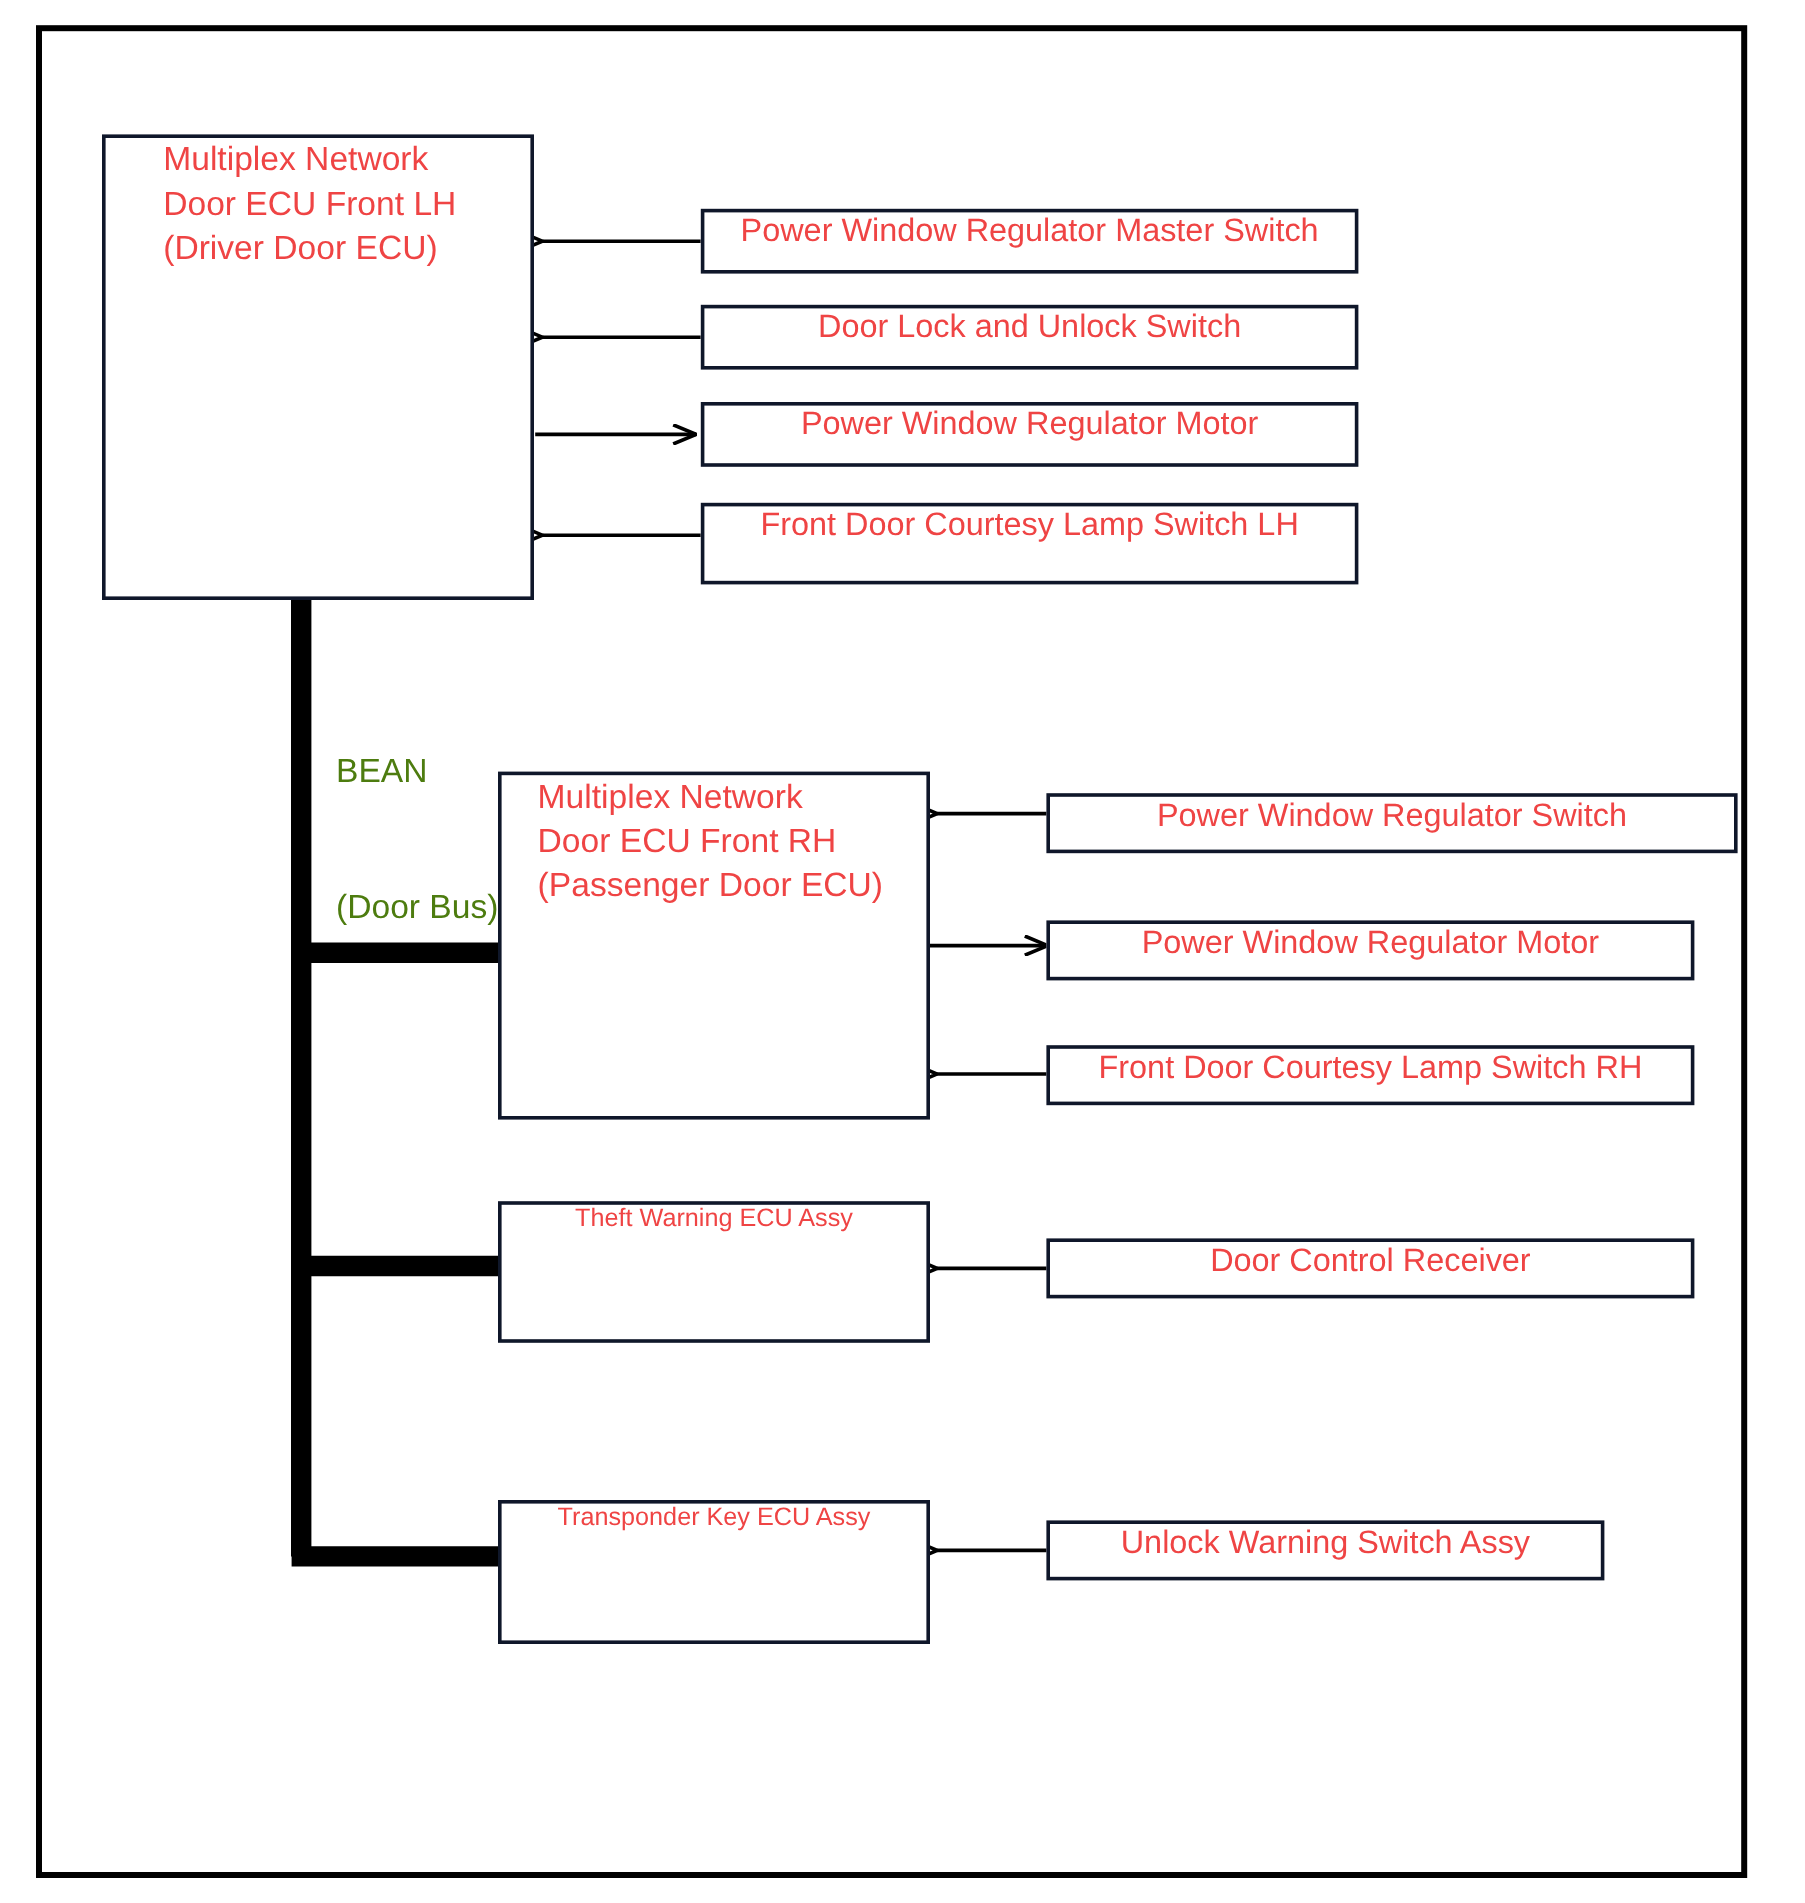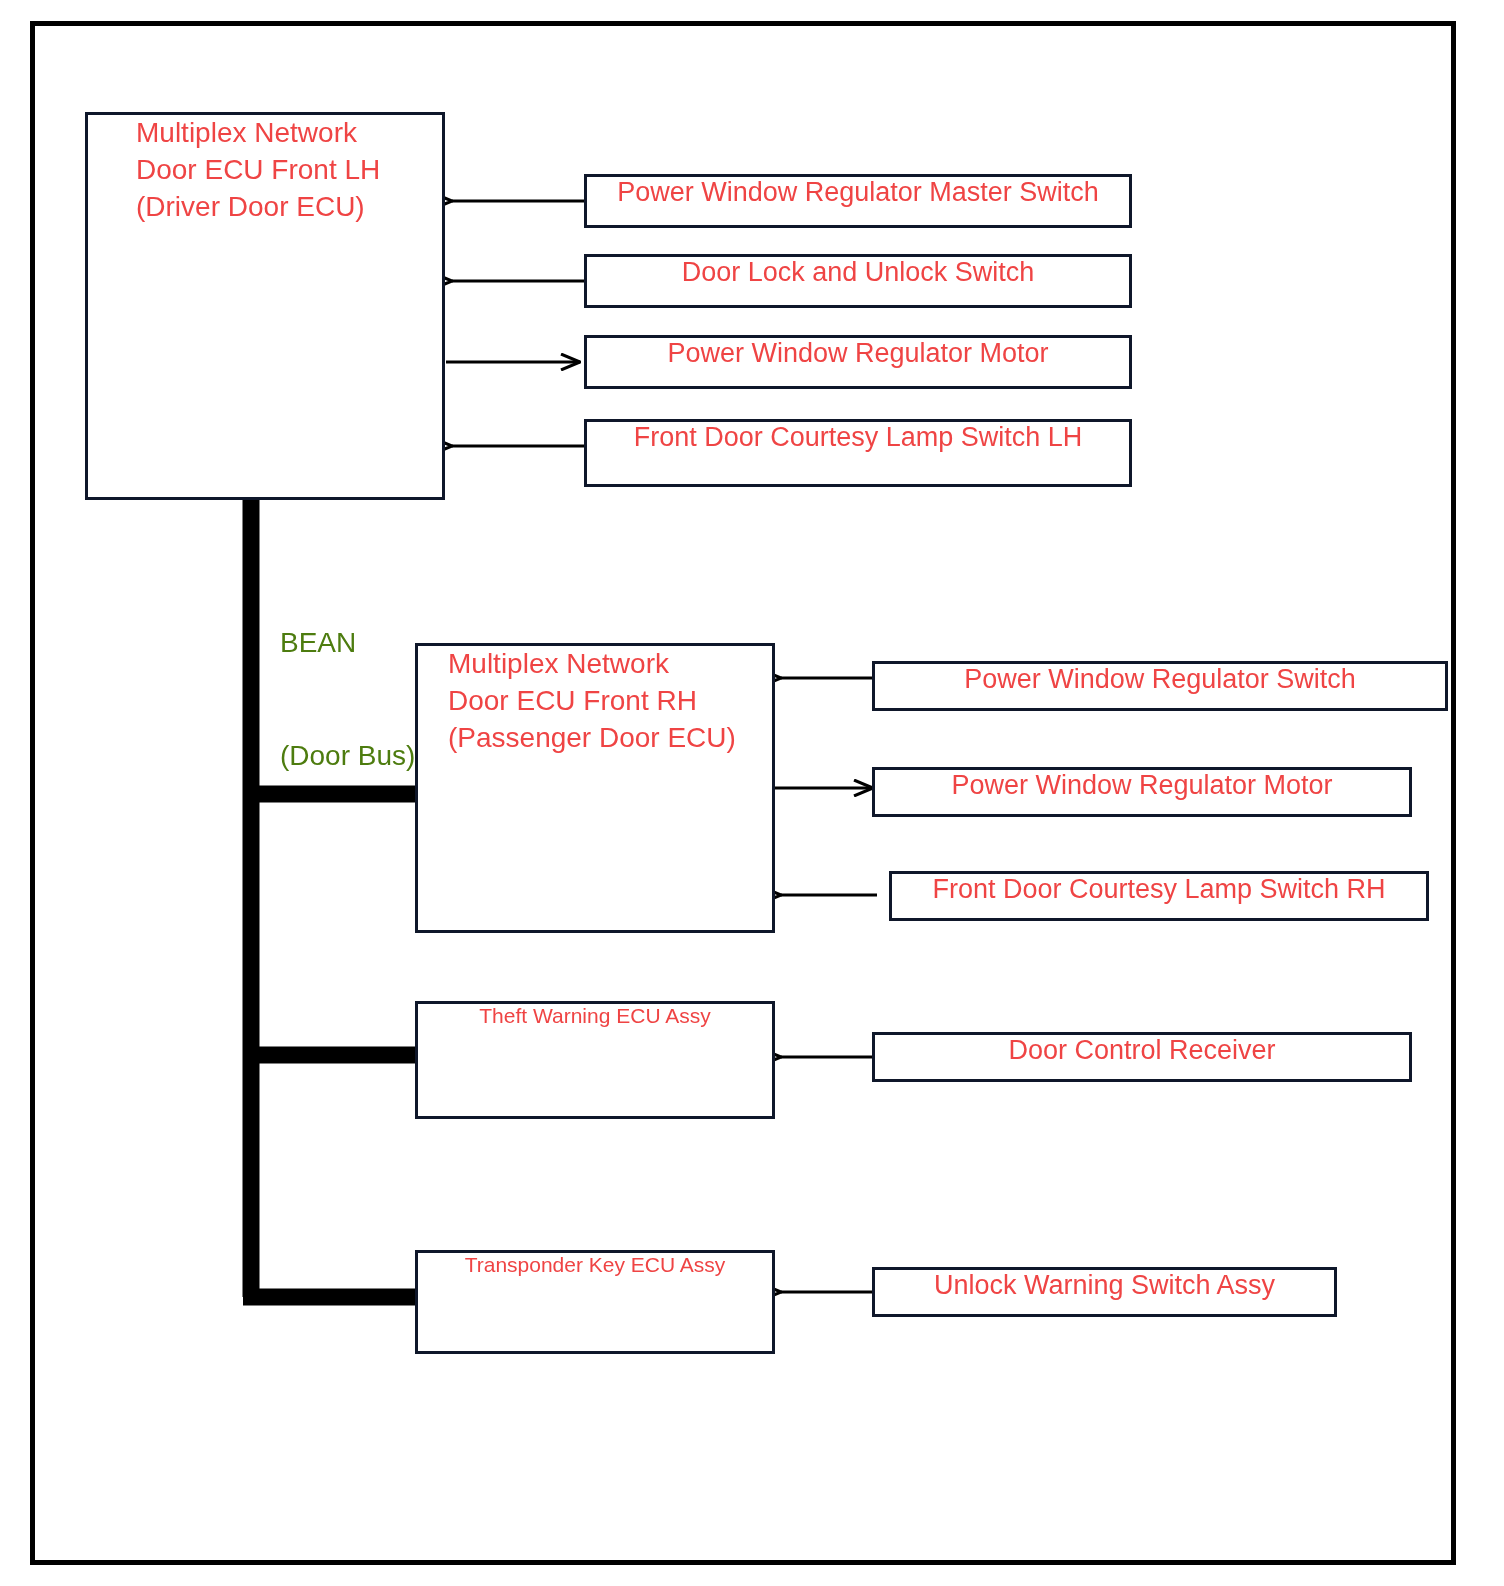--- a/index.html
+++ b/index.html
@@ -157,31 +157,31 @@
       <span class="ecu-line">(Passenger Door ECU)</span>
     </div>
   </div>
 
   <div class="node node-peripheral" style="left:872px; top:661px; width:576px; height:50px;">
     <span>Power Window Regulator Switch</span>
   </div>
   <div class="node node-peripheral" style="left:872px; top:767px; width:540px; height:50px;">
     <span>Power Window Regulator Motor</span>
   </div>
-  <div class="node node-peripheral" style="left:872px; top:871px; width:540px; height:50px;margin-left:17px;">
+  <div class="node node-peripheral" style="left:872px; top:871px; width:540px; height:50px;">
     <span>Front Door Courtesy Lamp Switch RH</span>
   </div>
 
   <div class="node node-small-ecu" style="left:415px; top:1001px; width:360px; height:118px;">
     <span>Theft Warning ECU Assy</span>
   </div>
   <div class="node node-peripheral" style="left:872px; top:1032px; width:540px; height:50px;">
     <span>Door Control Receiver</span>
   </div>
 
-  <div class="node node-small-ecu" style="left:415px; top:1250px; width:360px; height:104px;">
+  <div class="node node-small-ecu" style="left:415px; top:1250px; width:360px; height:120px;">
     <span class="overflow-label">Transponder Key ECU Assy</span>
   </div>
   <div class="node node-peripheral" style="left:872px; top:1267px; width:465px; height:50px;">
     <span>Unlock Warning Switch Assy</span>
   </div>
 
 </div>
 
 </body></html>

